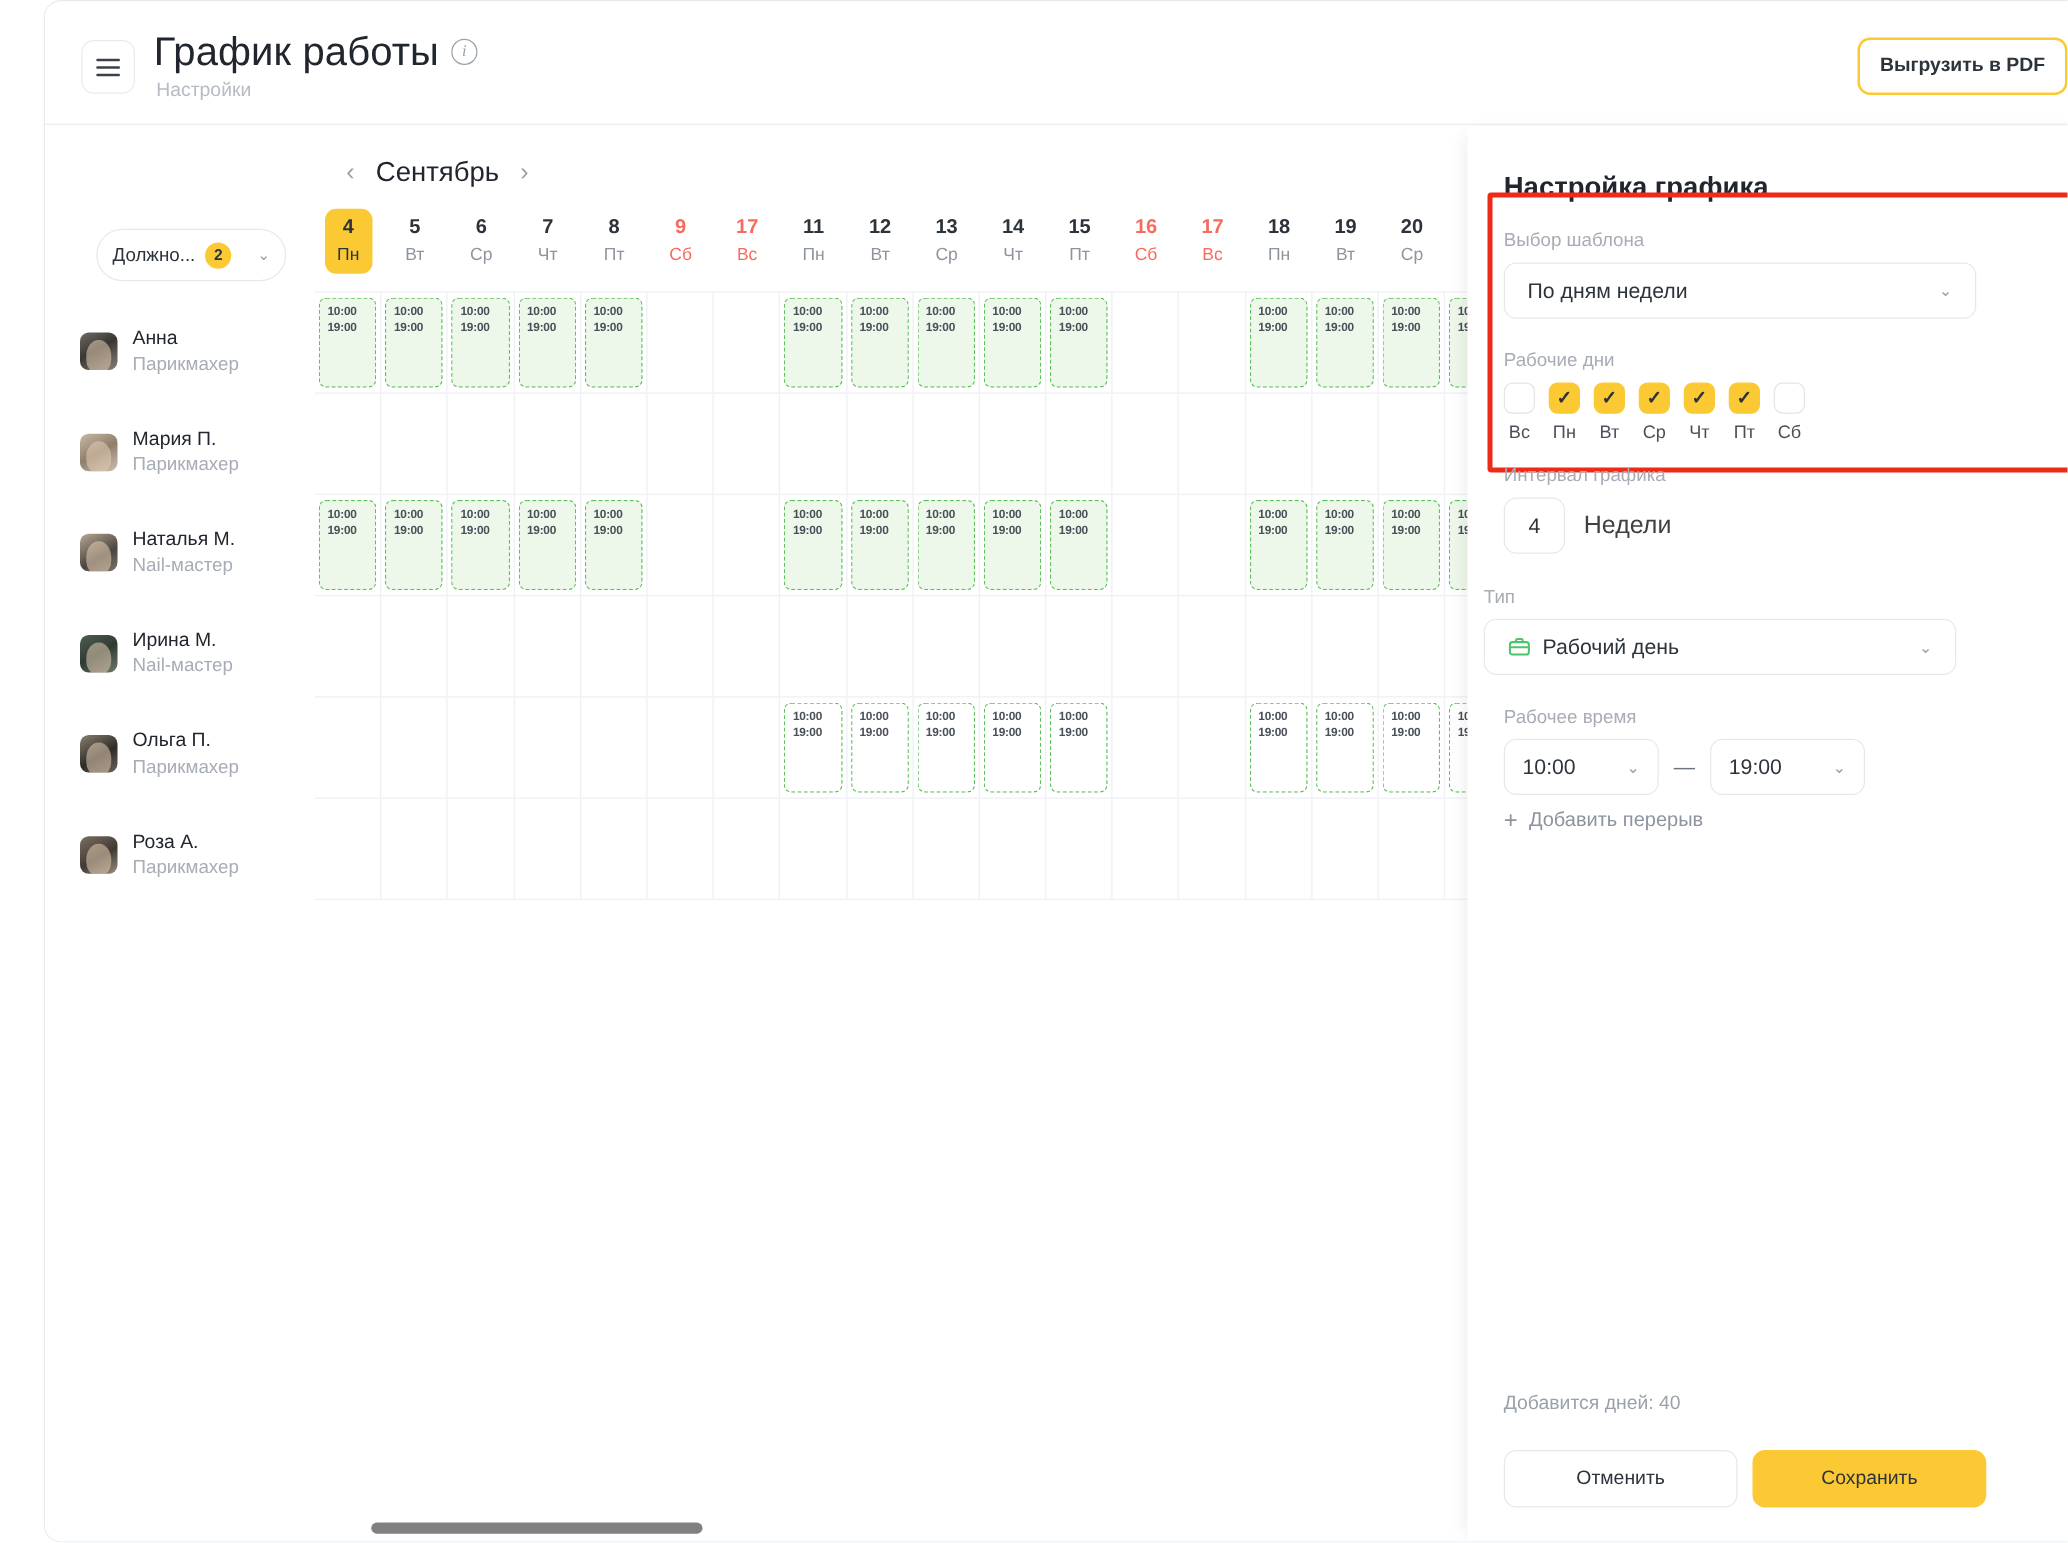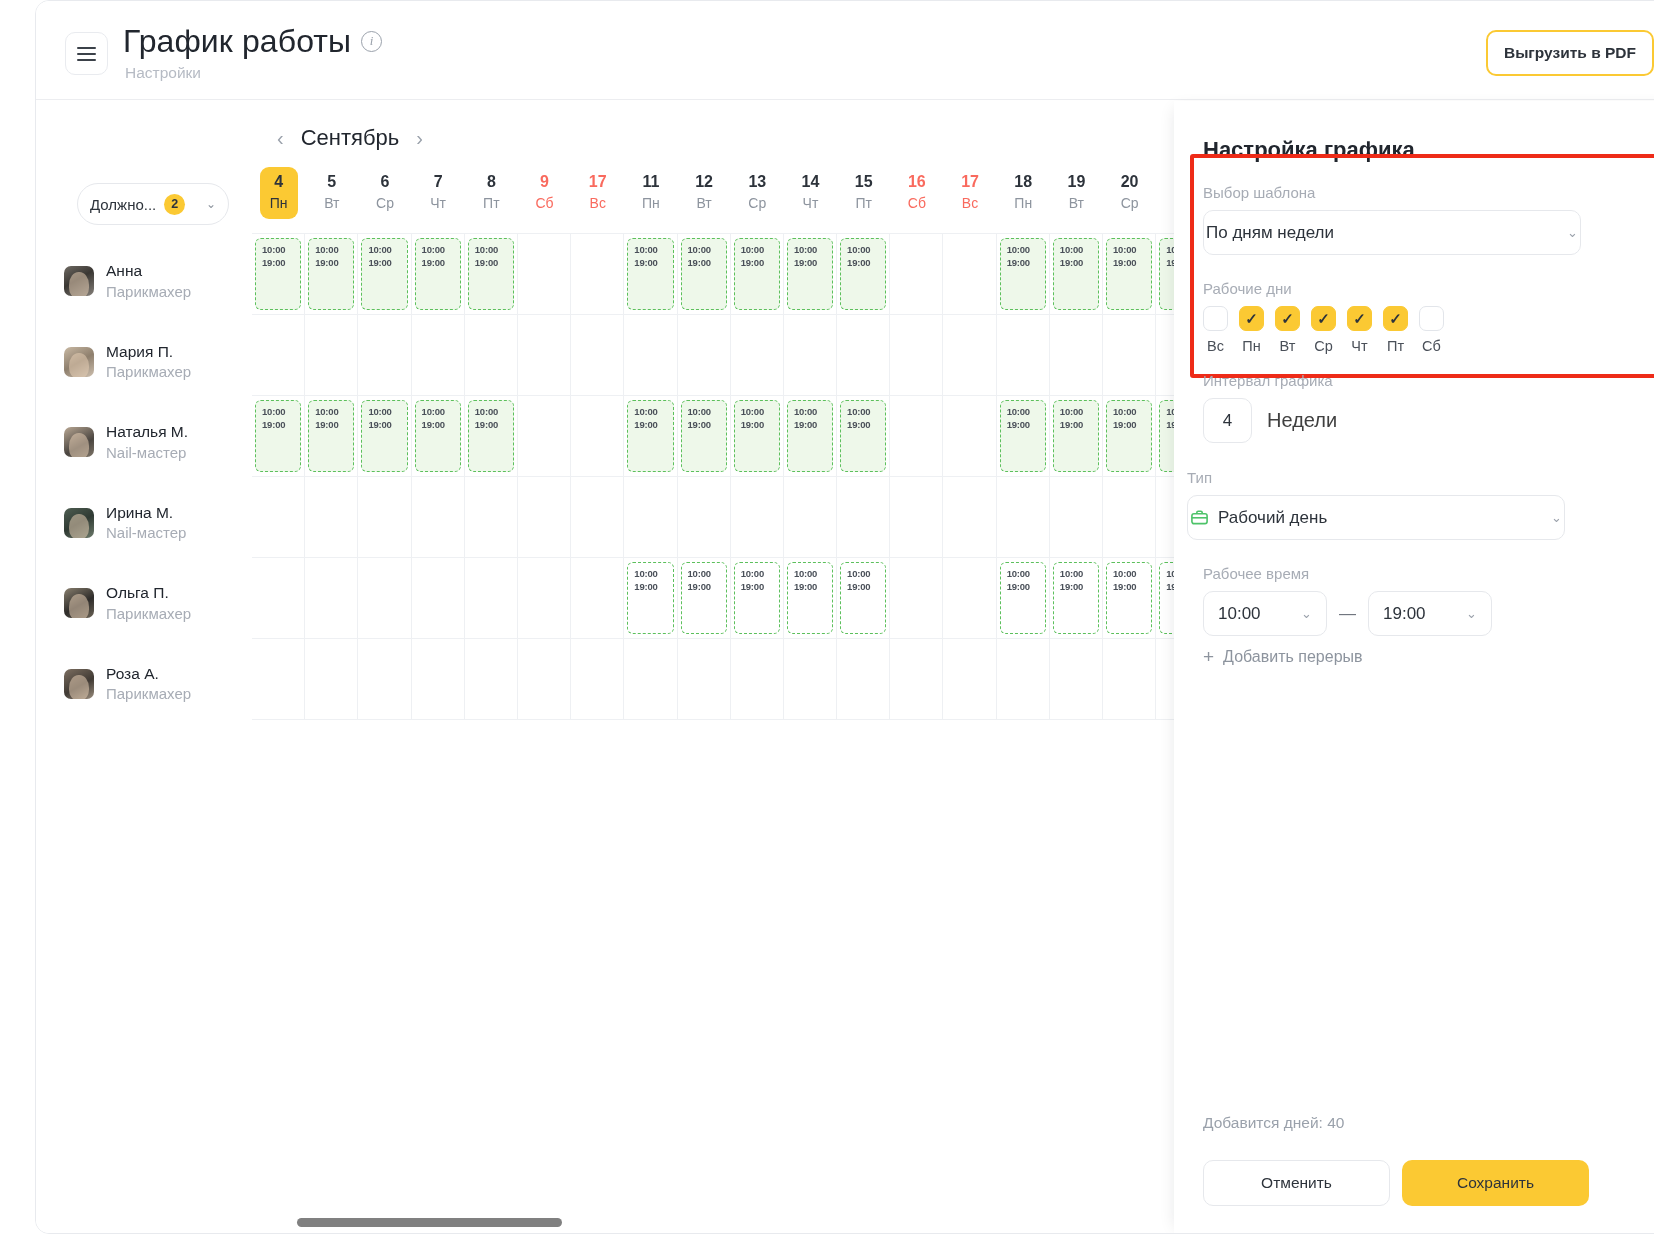--- a/index.html
+++ b/index.html
@@ -186,21 +186,21 @@
   .redbox {
     position: absolute; left: 16px; top: 53px; width: 520px; height: 224px;
     border: 4px solid #ee2b18; border-radius: 3px; pointer-events: none;
   }
 
   .fld-label {
     font-size: 15px; color: #a7acb5; margin-bottom: 9px;
   }
   .sel {
     height: 45px; border: 1px solid #e6e8ec; border-radius: 10px; background: #fff;
-    display: flex; align-items: center; padding: 0 2px;
+    display: flex; align-items: center; padding: 0 18px;
     font-size: 17px; color: #2d333b; cursor: pointer;
   }
   .sel .chev { margin-left: auto; color: #9aa1ab; font-size: 13px; }
 
   .grp-template { position: absolute; left: 29px; top: 83px; width: 378px; }
   .grp-days { position: absolute; left: 29px; top: 179px; width: 378px; }
   .daybox { display: flex; gap: 11px; margin-top: 4px; }
   .day { width: 25px; text-align: center; }
   .chk {
     width: 25px; height: 25px; border-radius: 7px;

